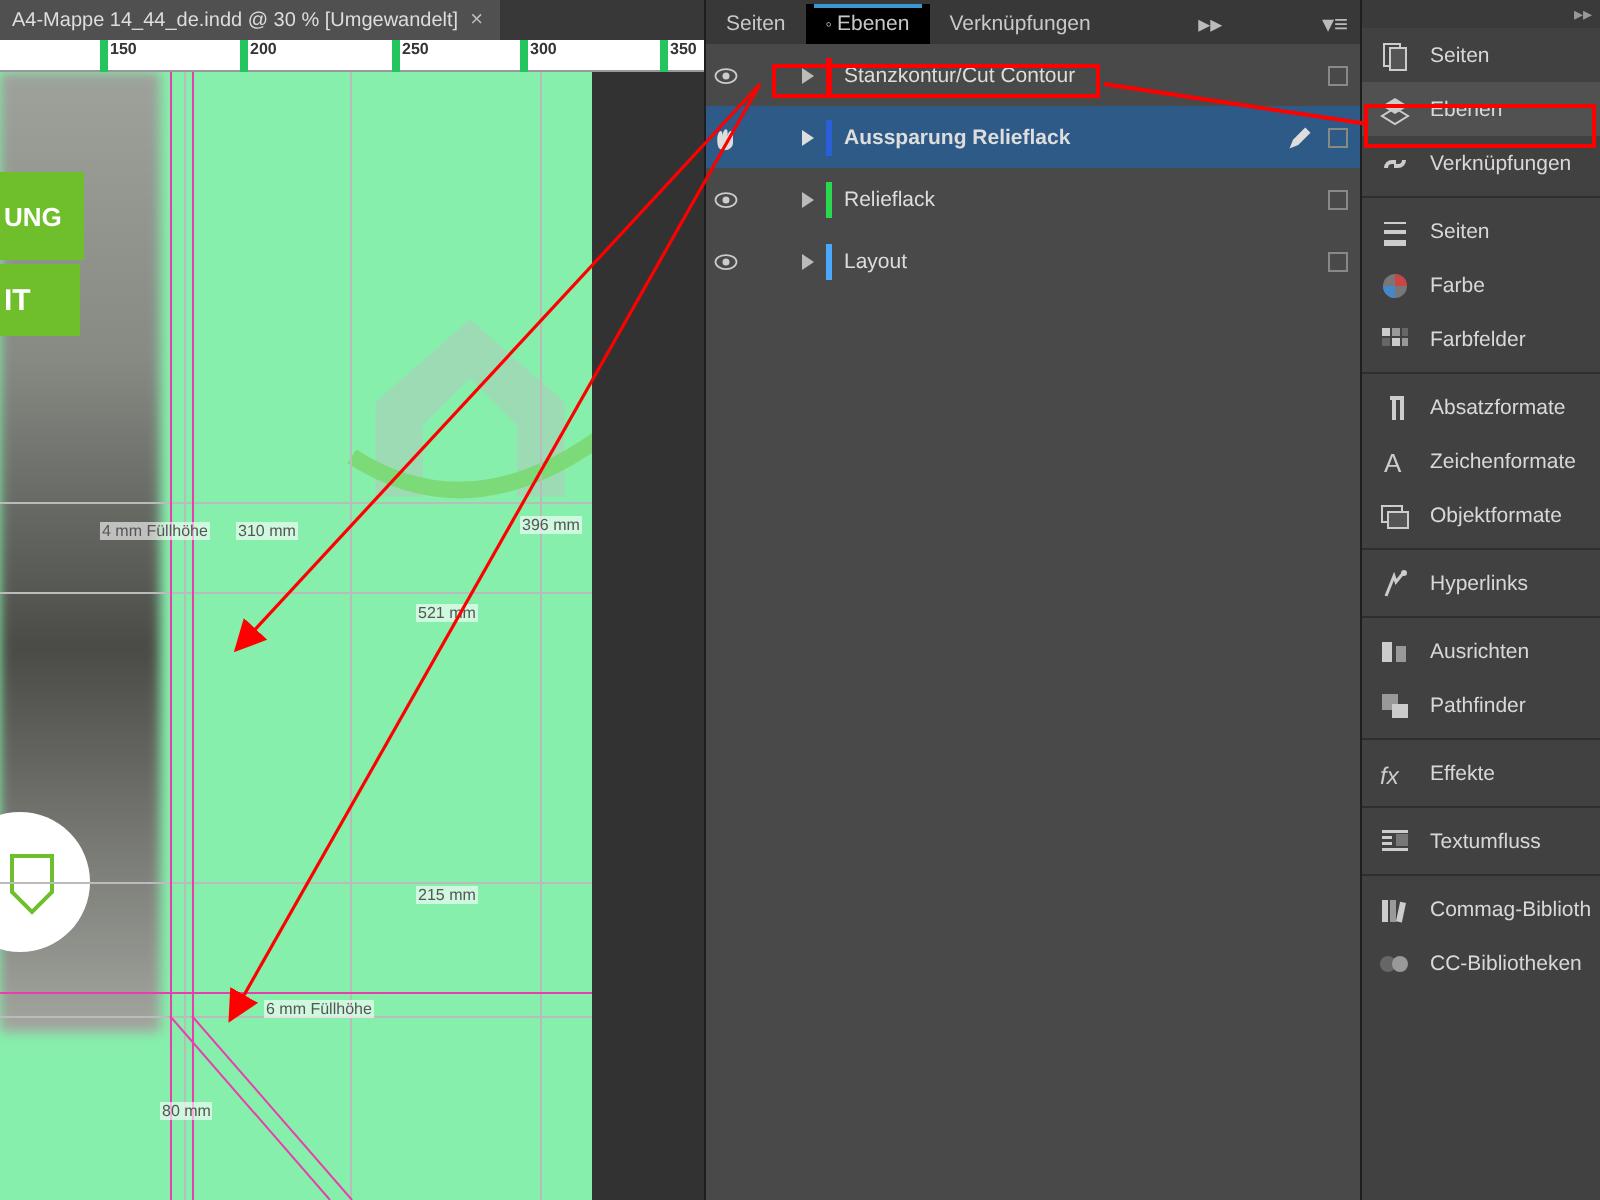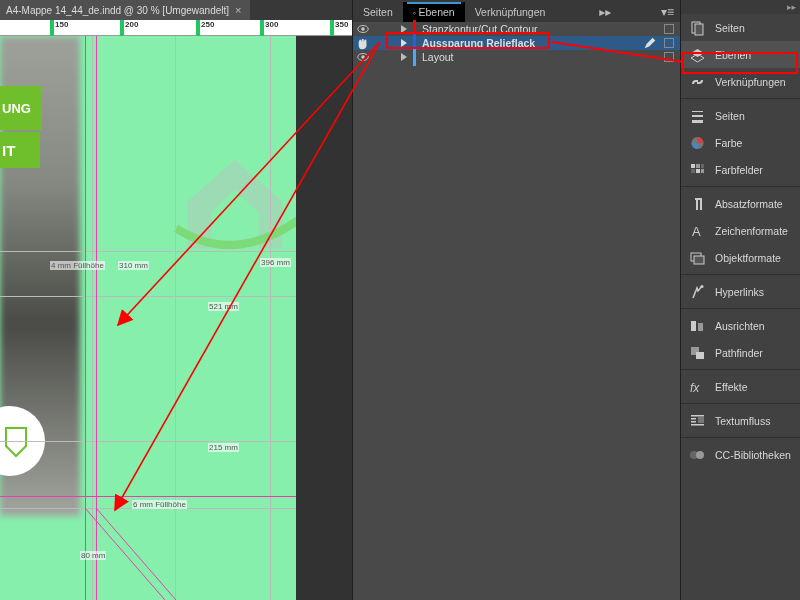--- a/index.html
+++ b/index.html
@@ -32,21 +32,21 @@
   .dim-label { position:absolute; font-size:8px; color:#555; background:rgba(255,255,255,.6); padding:0 1px; white-space:nowrap;}
 
   
   .layers-panel { position:absolute; left:352px; top:0; width:328px; height:600px; background:#494949; border-left:1px solid #1e1e1e; }
   .panel-tabs { height:22px; background:#383838; display:flex; align-items:flex-end; font-size:10.5px; color:#c8c8c8;}
   .panel-tab { padding:4px 10px; cursor:pointer; }
   .panel-tab.active { background:#000000; position:relative; }
   .panel-tab.active::after { content:""; position:absolute; left:4px; right:4px; top:0; height:2px; background:#3b97d3;}
   .panel-menu { margin-left:auto; padding:3px 6px; color:#bbb; font-size:12px;}
 
-  .layer-row { height:14px; display:flex; align-items:center; font-size:10.5px; color:#ddd; position:relative;}
+  .layer-row { height:31px; display:flex; align-items:center; font-size:10.5px; color:#ddd; position:relative;}
   .layer-row.selected { background:#2d5a87; }
   .vis-col { width:20px; display:flex; align-items:center; justify-content:center; }
   .lock-col { width:20px; display:flex; align-items:center; justify-content:center; }
   .pen-col  { position:absolute; right:22px; width:16px; display:flex; align-items:center; justify-content:center;}
   .sq-col   { position:absolute; right:6px;  width:10px; height:10px; border:1px solid #888;}
   .tw { width:10px; height:10px; display:inline-block; margin-left:6px; }
   .tw svg { width:100%; height:100%; }
   .lcolor { width:3px; height:18px; margin-left:4px; }
   .lname { margin-left:6px; }
   .eye svg, .pen svg, .hand svg { width:14px; height:14px; }
@@ -170,20 +170,35 @@
     <span class="lcolor" style="background:#2b5fd9"></span>
     <span class="lname" style="font-weight:600">Aussparung Relieflack</span>
     <span class="pen-col pen">
       <svg viewBox="0 0 16 16">
           <path d="M2 14l2-5 7-7 3 3-7 7-5 2z" fill="#ddd"></path>
         </svg>
     </span>
     <span class="sq-col"></span>
   </div>
 
+  <div class="layer-row">
+    <span class="vis-col eye">
+      <svg viewBox="0 0 16 16">
+          <ellipse cx="8" cy="8" rx="6" ry="4" fill="none" stroke="#ccc"></ellipse>
+          <circle cx="8" cy="8" r="2" fill="#ccc"></circle>
+        </svg>
+    </span>
+    <span class="lock-col"></span>
+    <span class="tw"><svg viewBox="0 0 10 10">
+          <polygon points="2,1 8,5 2,9" fill="#bbb"></polygon>
+        </svg></span>
+    <span class="lcolor" style="background:#2bd94e"></span>
+    <span class="lname">Relieflack</span>
+    <span class="sq-col"></span>
+  </div>
 
   <div class="layer-row">
     <span class="vis-col eye">
       <svg viewBox="0 0 16 16">
           <ellipse cx="8" cy="8" rx="6" ry="4" fill="none" stroke="#ccc"></ellipse>
           <circle cx="8" cy="8" r="2" fill="#ccc"></circle>
         </svg>
     </span>
     <span class="lock-col"></span>
     <span class="tw"><svg viewBox="0 0 10 10">
@@ -342,20 +357,30 @@
           <rect x="9" y="4" width="6" height="6" fill="#777"></rect>
         </svg>
       </span>
     <span>Textumfluss</span>
   </div>
   <div class="sb-sep"></div>
 
   <div class="sb-item">
     <span class="sb-icon">
         <svg viewBox="0 0 17 16">
+          <rect x="2" y="3" width="3" height="11" fill="#ccc"></rect>
+          <rect x="6" y="3" width="3" height="11" fill="#999"></rect>
+          <rect x="10" y="4" width="3" height="10" transform="rotate(12 11 9)" fill="#ccc"></rect>
+        </svg>
+      </span>
+    <span>Commag-Biblioth</span>
+  </div>
+  <div class="sb-item">
+    <span class="sb-icon">
+        <svg viewBox="0 0 17 16">
           <circle cx="5" cy="8" r="4" fill="#666"></circle>
           <circle cx="11" cy="8" r="4" fill="#999"></circle>
         </svg>
       </span>
     <span>CC-Bibliotheken</span>
   </div>
 </div>
 
 <div class="sidebar-red-box2"></div>
 

